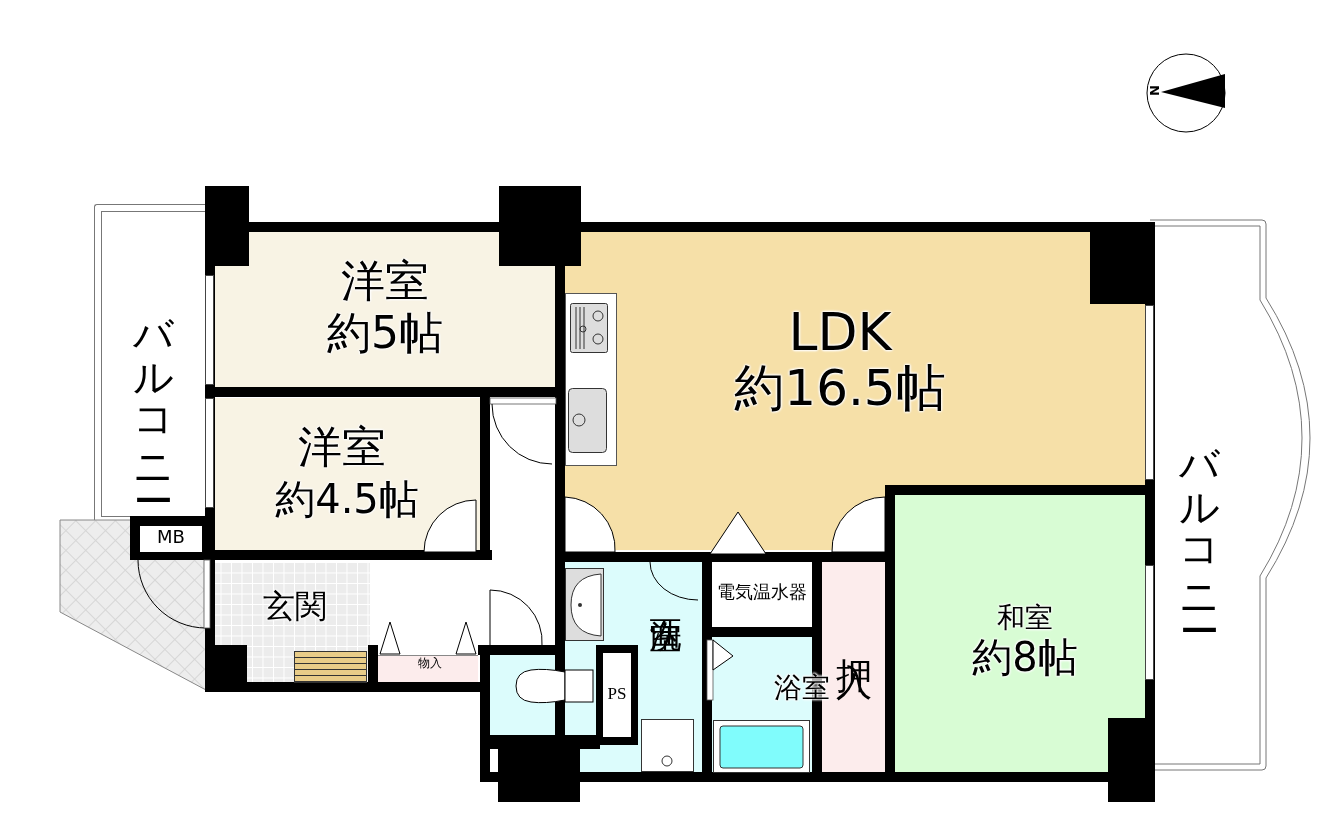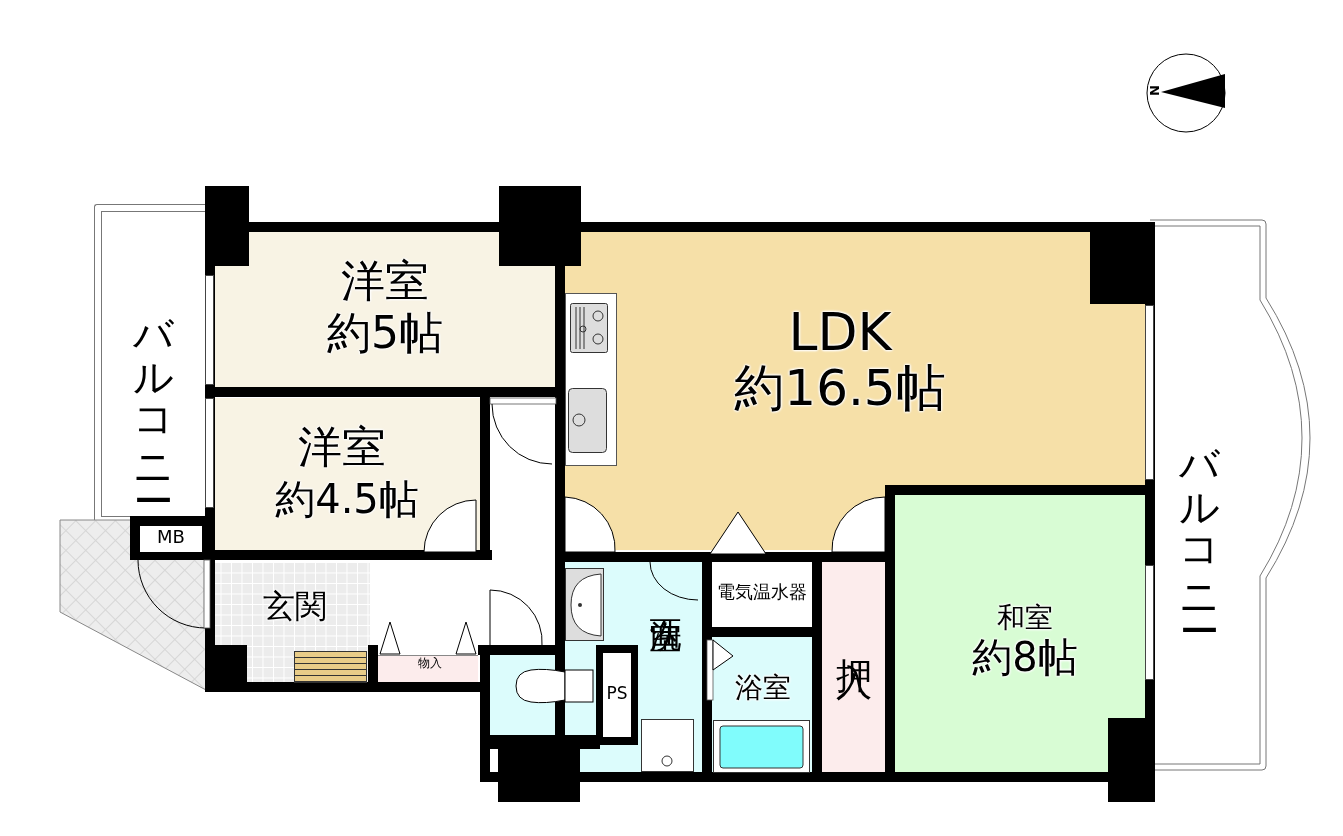--- a/index.html
+++ b/index.html
@@ -84,21 +84,21 @@
 <div class="wall" style="left:480px;top:645px;width:10px;height:135px;"></div>
 <div class="wall" style="left:480px;top:735px;width:120px;height:14px;"></div>
 <div class="wall" style="left:498px;top:740px;width:82px;height:62px;"></div>
 <div class="wall" style="left:596px;top:645px;width:42px;height:100px;"></div>
 <div class="wall" style="left:480px;top:772px;width:675px;height:10px;"></div>
 <div class="wall" style="left:702px;top:560px;width:10px;height:215px;"></div>
 <div class="wall" style="left:702px;top:627px;width:112px;height:10px;"></div>
 <div class="wall" style="left:812px;top:560px;width:10px;height:215px;"></div>
 
 <div class="room" style="left:603px;top:653px;width:28px;height:84px;background:#fff;"></div>
-<div class="lbl" style="left:596px;top:685px;width:42px;font-size:17px;">PS</div>
+<div class="lbl" style="left:596px;top:685px;width:42px;font-size:17px;font-family:Liberation Serif, serif;">PS</div>
 
 <div class="win" style="left:205px;top:275px;width:9px;height:110px;"></div>
 <div class="win" style="left:205px;top:398px;width:9px;height:110px;"></div>
 <div class="win" style="left:1145px;top:305px;width:9px;height:175px;"></div>
 <div class="win" style="left:1145px;top:565px;width:9px;height:115px;"></div>
 
 <div class="room" style="left:140px;top:526px;width:62px;height:26px;background:#fff;"></div>
 <div class="lbl" style="left:140px;top:528px;width:62px;font-size:18px;text-shadow:none;">MB</div>
 
 <div class="room" style="left:565px;top:293px;width:52px;height:173px;background:#fff;border:1px solid #555;"></div>
@@ -186,14 +186,14 @@
 <div class="lbl" style="left:750px;top:305px;width:180px;font-size:52px;">LDK</div>
 <div class="lbl" style="left:720px;top:362px;width:240px;font-size:50px;">約16.5帖</div>
 
 <div class="lbl" style="left:950px;top:583px;width:150px;font-size:28px;margin-top:20px;">和室</div>
 <div class="lbl" style="left:940px;top:636px;width:170px;font-size:40px;">約8帖</div>
 
 <div class="lbl" style="left:250px;top:590px;width:90px;font-size:32px;">玄関</div>
 <div class="lbl" style="left:385px;top:657px;width:90px;font-size:12px;text-shadow:none;">物入</div>
 <div class="vlbl" style="left:650px;top:594px;font-size:32px;letter-spacing:0;">洗面室</div>
 <div class="lbl" style="left:712px;top:583px;width:100px;font-size:18px;">電気温水器</div>
-<div class="lbl" style="left:717px;top:673px;width:92px;font-size:28px;">浴室</div>
+<div class="lbl" style="left:756px;top:673px;width:92px;font-size:28px;">浴室</div>
 <div class="vlbl" style="left:836px;top:630px;font-size:36px;letter-spacing:4px;">押入</div>
 
 </body></html>

